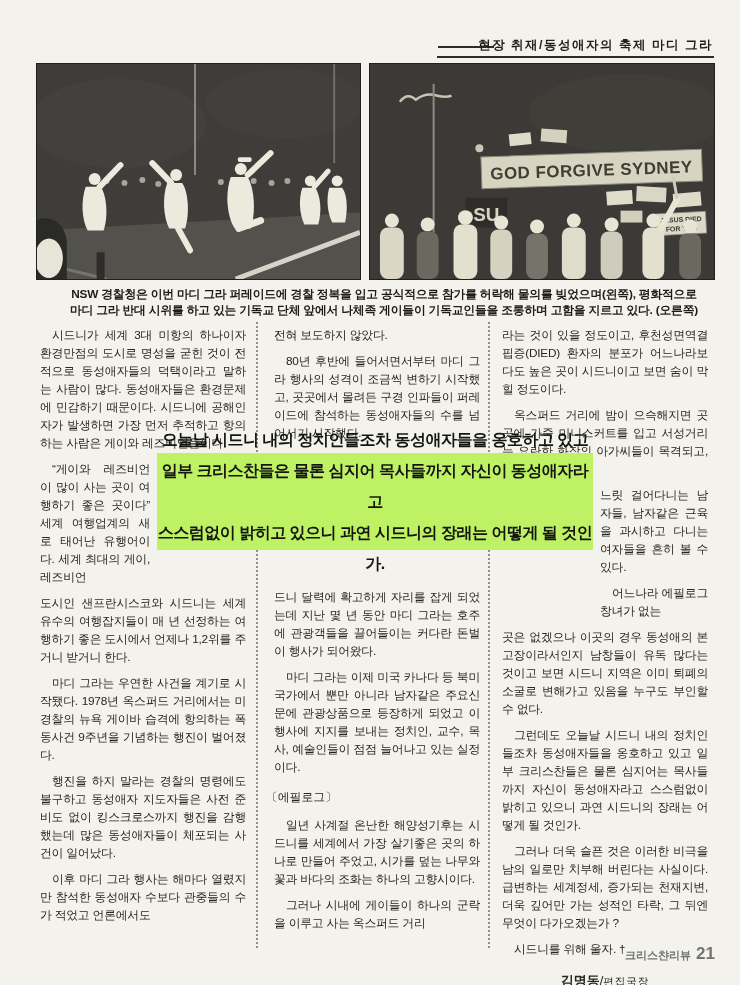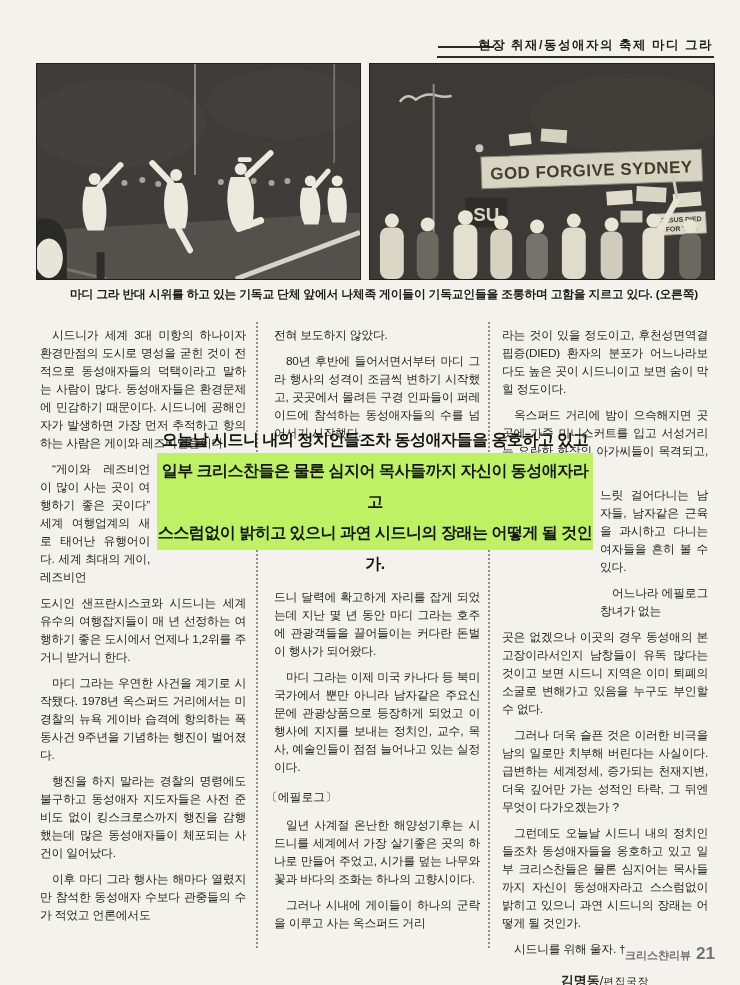--- a/index.html
+++ b/index.html
@@ -186,20 +186,21 @@
       </g>
       <g transform="translate(322,164)">
           <circle cx="0" cy="0" r="7" fill="#e8e5d4"></circle>
           <rect x="-11" y="7" width="22" height="46" rx="8" fill="#6b695f"></rect>
         </g>
     </g>
   </svg>
 </div>
 
 <div class="caption">
+  <div>NSW 경찰청은 이번 마디 그라 퍼레이드에 경찰 정복을 입고 공식적으로 참가를 허락해 물의를 빚었으며(왼쪽), 평화적으로</div>
   <div>마디 그라 반대 시위를 하고 있는 기독교 단체 앞에서 나체족 게이들이 기독교인들을 조롱하며 고함을 지르고 있다. (오른쪽)</div>
 </div>
 
 <div class="vsep vsep-1"></div>
 <div class="vsep vsep-2"></div>
 
 <div class="pull-quote">
   <div>오늘날 시드니 내의 정치인들조차 동성애자들을 옹호하고 있고</div>
   <div>일부 크리스찬들은 물론 심지어 목사들까지 자신이 동성애자라고</div>
   <div>스스럼없이 밝히고 있으니 과연 시드니의 장래는 어떻게 될 것인가.</div>
@@ -242,22 +243,22 @@
   <div>
       <p class="flush">라는 것이 있을 정도이고, 후천성면역결핍증(DIED) 환자의 분포가 어느나라보다도 높은 곳이 시드니이고 보면 숨이 막힐 정도이다.</p>
       <p>옥스퍼드 거리에 밤이 으슥해지면 곳곳에 가죽 미니스커트를 입고 서성거리는 요란한 화장의 아가씨들이 목격되고, 여장을 하고 느릿</p>
     </div>
   <div class="narrow-right">
       <p class="flush">느릿 걸어다니는 남자들, 남자같은 근육을 과시하고 다니는 여자들을 흔히 볼 수 있다.</p>
       <p>어느나라 에필로그 창녀가 없는</p>
     </div>
   <div>
       <p class="flush">곳은 없겠으나 이곳의 경우 동성애의 본고장이라서인지 남창들이 유독 많다는 것이고 보면 시드니 지역은 이미 퇴폐의 소굴로 변해가고 있음을 누구도 부인할 수 없다.</p>
+      <p>그런데도 오늘날 시드니 내의 정치인들조차 동성애자들을 옹호하고 있고 일부 크리스찬들은 물론 심지어는 목사들까지 자신이 동성애자라고 스스럼없이 밝히고 있으니 과연 시드니의 장래는 어떻게 될 것인가.</p>
       <p>그러나 더욱 슬픈 것은 이러한 비극을 남의 일로만 치부해 버린다는 사실이다. 급변하는 세계정세, 증가되는 천재지변, 더욱 깊어만 가는 성적인 타락, 그 뒤엔 무엇이 다가오겠는가 ?</p>
-      <p>그런데도 오늘날 시드니 내의 정치인들조차 동성애자들을 옹호하고 있고 일부 크리스찬들은 물론 심지어는 목사들까지 자신이 동성애자라고 스스럼없이 밝히고 있으니 과연 시드니의 장래는 어떻게 될 것인가.</p>
       <p>시드니를 위해 울자. †</p>
     </div>
   <div class="byline">
     <div>
       <span class="byl-name">김명동</span><span class="byl-slash">/</span><span class="byl-role">편집국장</span>
     </div>
     <div>
       <span class="byl-name">권순형</span><span class="byl-slash">/</span><span class="byl-role">발행.편집인</span>
     </div>
   </div>

